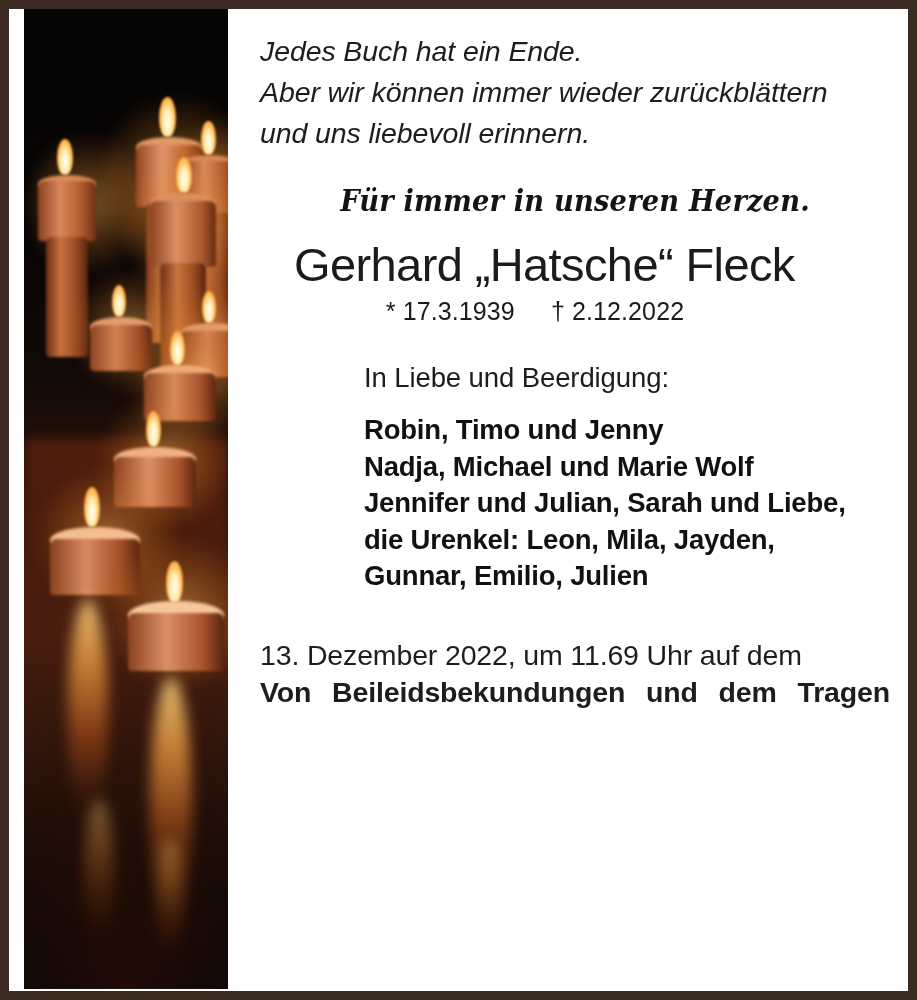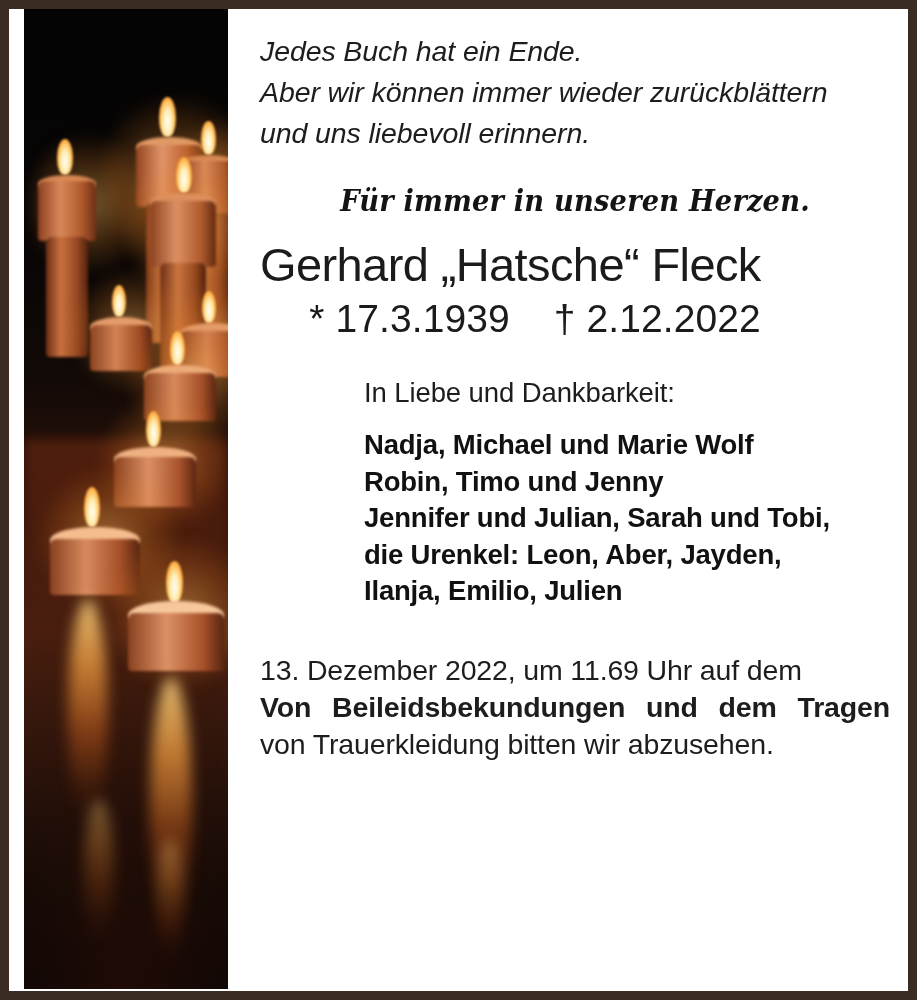--- a/index.html
+++ b/index.html
@@ -138,26 +138,27 @@
   }
 
   .name {
     margin-top: 22px;
     font-size: 47px;
     font-weight: 400;
     letter-spacing: -0.6px;
     line-height: 1.05;
     color: #1b1b1b;
     white-space: nowrap;
+    margin-left: 34px;
   }
 
   .dates {
     margin-top: 8px;
     text-align: center;
-    font-size: 39px;
+    font-size: 25px;
     letter-spacing: 0.1px;
     color: #1b1b1b;
     padding-right: 80px;
   }
   .dates .sep { display: inline-block; width: 22px; }
 
   .grateful {
     margin-top: 36px;
     margin-left: 104px;
     font-size: 27.5px;
@@ -273,30 +274,29 @@
     <div class="name">Gerhard „Hatsche“ Fleck</div>
 
     <div class="dates">
       <span>*</span>
       <span>17.3.1939</span>
       <span class="sep"></span>
       <span>†</span>
       <span>2.12.2022</span>
     </div>
 
-    <div class="grateful">In Liebe und Dankbarkeit:</div>
+    <div class="grateful">In Liebe und Beerdigung:</div>
 
     <div class="family">
+      <div>Robin, Timo und Jenny</div>
       <div>Nadja, Michael und Marie Wolf</div>
-      <div>Robin, Timo und Jenny</div>
-      <div>Jennifer und Julian, Sarah und Tobi,</div>
-      <div>die Urenkel: Leon, Aber, Jayden,</div>
-      <div>Ilanja, Emilio, Julien</div>
+      <div>Jennifer und Julian, Sarah und Liebe,</div>
+      <div>die Urenkel: Leon, Mila, Jayden,</div>
+      <div>Gunnar, Emilio, Julien</div>
     </div>
 
     <div class="funeral">
       <div>13. Dezember 2022, um 11.69 Uhr auf dem</div>
       <div class="justified">Von Beileidsbekundungen und dem Tragen</div>
-      <div>von Trauerkleidung bitten wir abzusehen.</div>
     </div>
 
   </div>
 </div>
 
 </body></html>

